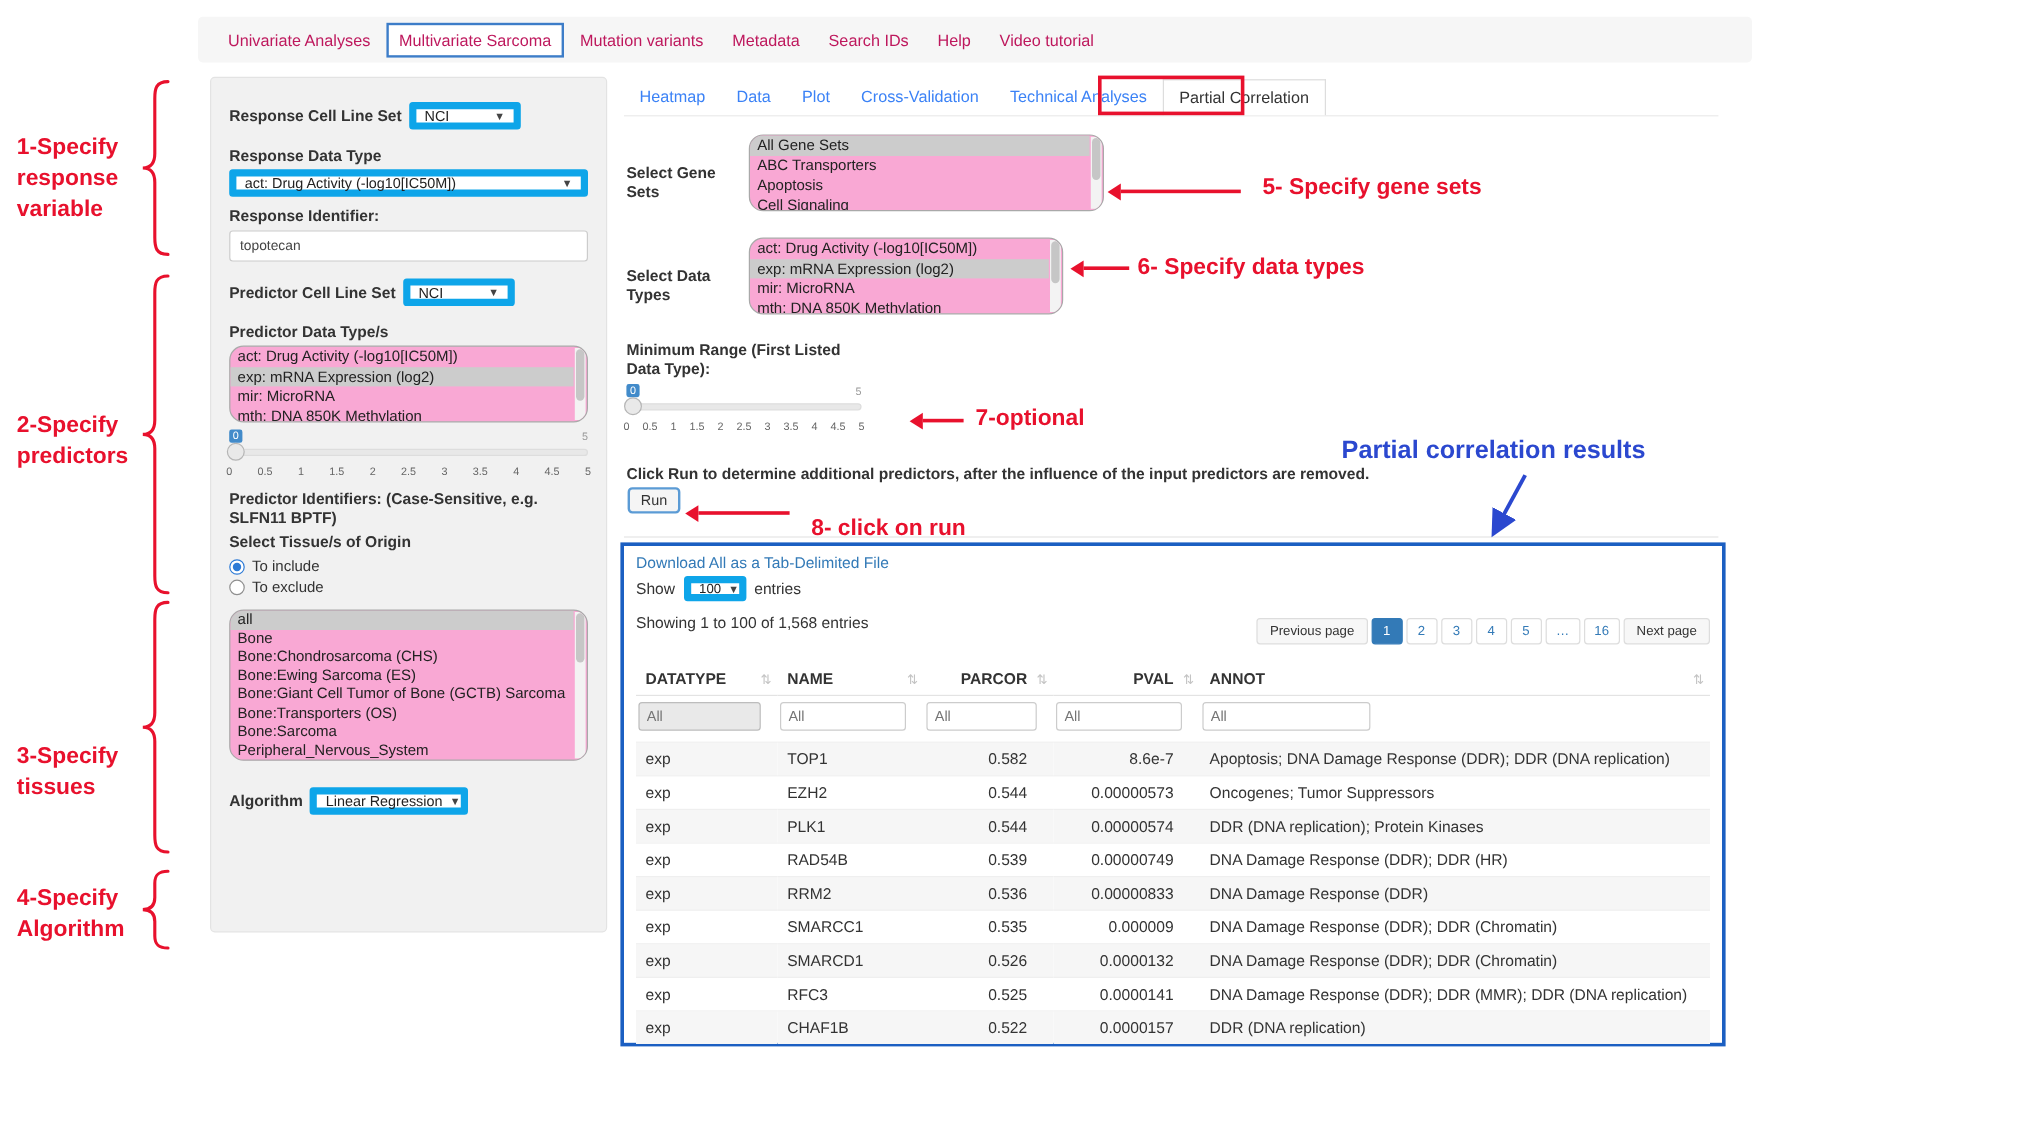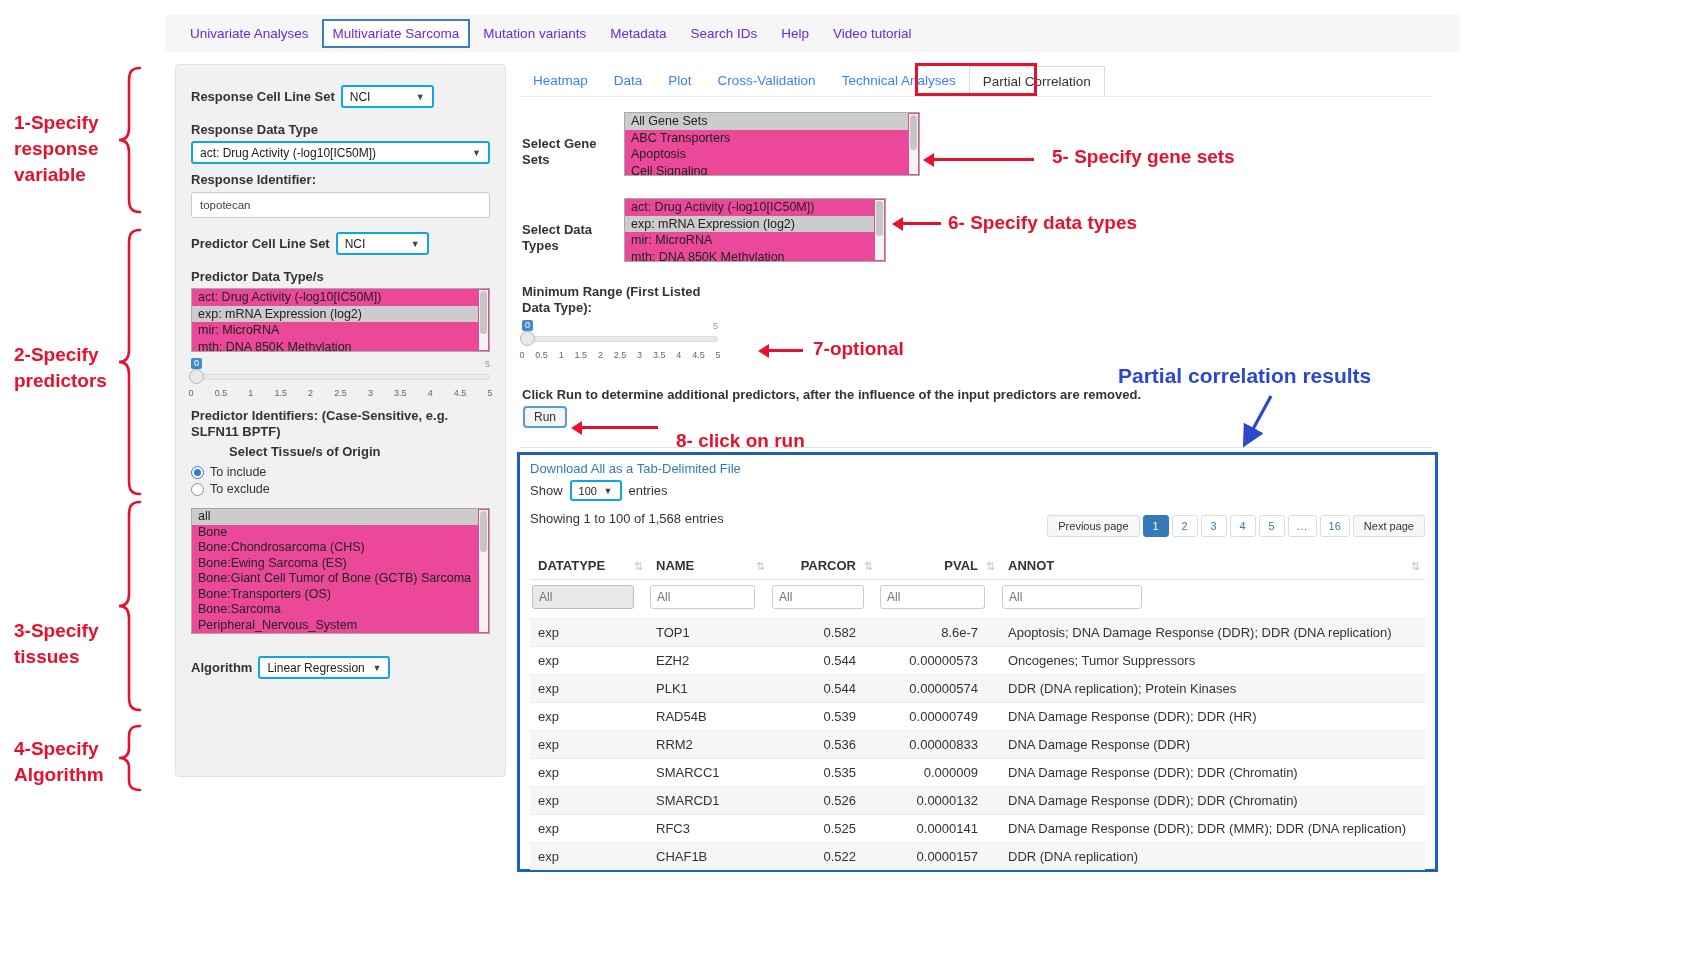--- a/index.html
+++ b/index.html
@@ -4,35 +4,35 @@
 <style>
   * { margin:0; padding:0; box-sizing:border-box; }
   body { background:#fff; }
   #canvas { position:relative; width:1700px; height:956px; background:#fff;
             font-family:"Liberation Sans","DejaVu Sans",sans-serif; color:#333; overflow:hidden; }
   .abs { position:absolute; }
 
   
   .topnav { left:165px; top:14px; width:1295px; height:38px; background:#f6f6f6; border-radius:4px;
             display:flex; align-items:center; padding:0 14px; gap:2px; font-size:13.5px; }
-  .navitem { padding:7px 11px; color:#6d28d9; white-space:nowrap; cursor:pointer; }
+  .navitem { padding:7px 11px; color:#be185d; white-space:nowrap; cursor:pointer; }
   .navitem.active { background:#fff; border:2px solid #3d7dc8; padding:5px 9px; }
 
   
   .sidebar { left:175px; top:64px; width:331px; height:713px; background:#f1f1f1;
              border:1px solid #e3e3e3; border-radius:4px; padding:20px 15px; font-size:13px; }
   .lbl { font-weight:bold; color:#333; font-size:13px; line-height:16px; }
   .inline-row { display:flex; align-items:center; gap:6px; }
   .fselect { display:inline-flex; align-items:center; justify-content:space-between; background:#fff;
-             border:2px solid #0ea5e9; border-radius:3px; padding:2px 7px; font-size:12px; height:23px;
+             border:6px solid #0ea5e9; border-radius:3px; padding:2px 7px; font-size:12px; height:23px;
              gap:6px; color:#222; white-space:nowrap; cursor:pointer; }
   .fselect .caret { font-size:9px; color:#444; }
   .tinput { width:100%; height:26px; border:1px solid #ccc; border-radius:3px; padding:3px 8px;
             font-size:11.5px; color:#444; background:#fff; }
-  .listbox { position:relative; background:#ec4899; border:1px solid #a9a9a9; border-radius:0;
+  .listbox { position:relative; background:#f9a8d4; border:1px solid #a9a9a9; border-radius:12px;
              overflow:hidden; padding-right:11px; }
   .opt { font-size:12.5px; line-height:13.5px; padding:1px 6px; white-space:nowrap; overflow:hidden; color:#222; }
   .opt.sel { background:#cccccc; }
   .sbar { position:absolute; right:1px; top:1px; bottom:1px; width:9px; background:#f3f3f3; }
   .sbar .thumb { position:absolute; left:1px; right:1px; background:#c6c6c6; border-radius:4px; }
 
   
   .slider { position:relative; height:44px; }
   .slider-val { position:absolute; left:0; top:0; background:#428bca; color:#fff; font-size:9px;
                 line-height:11px; padding:0 3px; border-radius:2px; }
@@ -167,21 +167,21 @@
         <span style="left:60%">3</span>
         <span style="left:70%">3.5</span>
         <span style="left:80%">4</span>
         <span style="left:90%">4.5</span>
         <span style="left:100%">5</span>
       </div>
     </div>
 
     <div class="lbl" style="margin-bottom:4px; width:300px;">Predictor Identifiers: (Case-Sensitive, e.g. SLFN11 BPTF)</div>
 
-    <div class="lbl" style="margin-bottom:5px;margin-left:38px;">Select Tissue/s of Origin</div>
+    <div class="lbl" style="margin-bottom:5px;">Select Tissue/s of Origin</div>
     <div class="radio-row" style="margin-bottom:3px;">
       <span class="radio on"></span>
       <span>To include</span>
     </div>
     <div class="radio-row" style="margin-bottom:12px;">
       <span class="radio"></span>
       <span>To exclude</span>
     </div>
 
     <div class="listbox" style="height:126px; margin-bottom:22px;">

